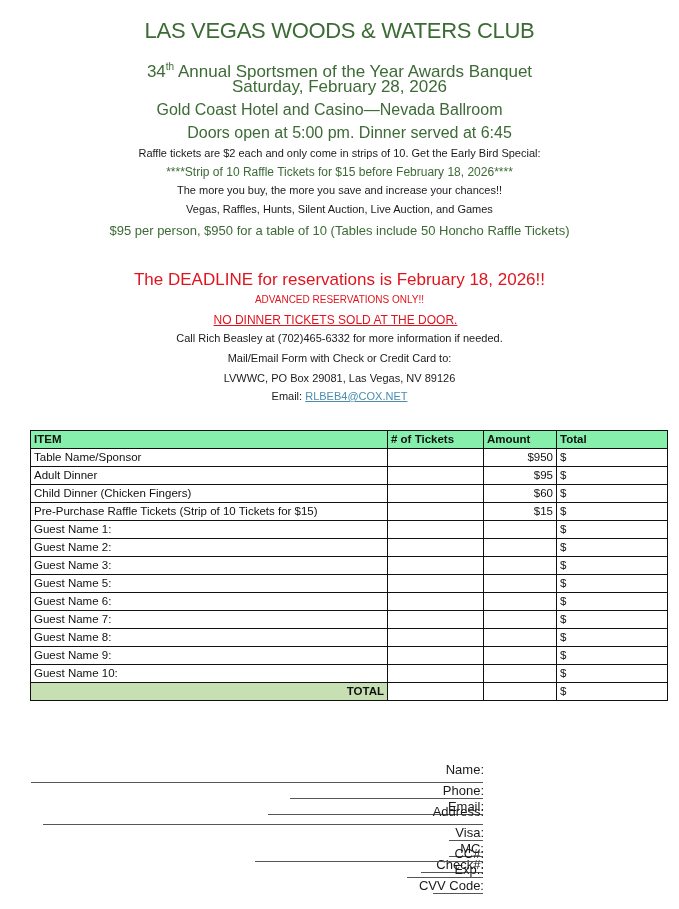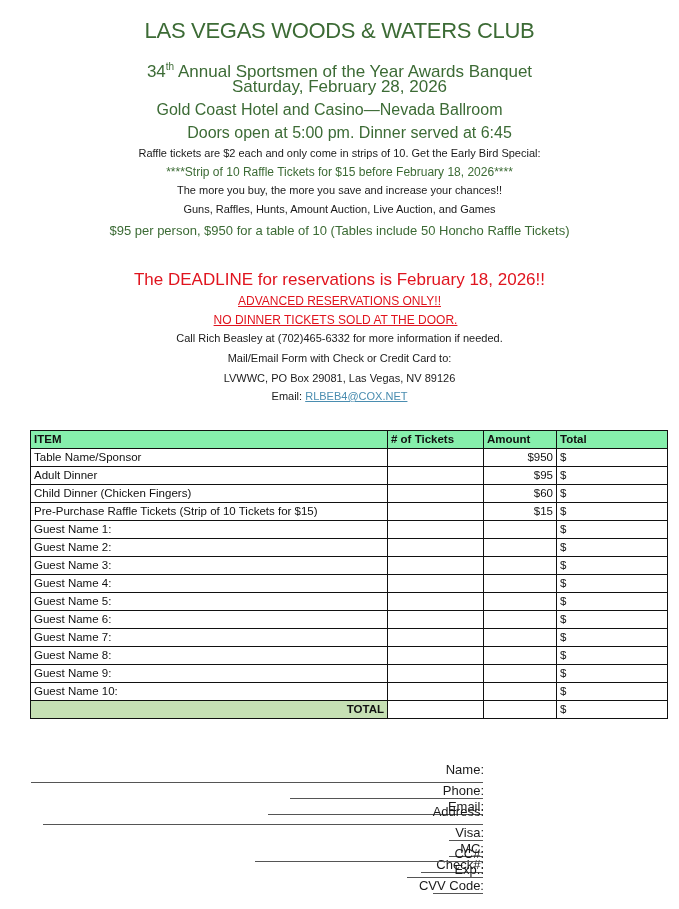--- a/index.html
+++ b/index.html
@@ -16,21 +16,21 @@
   .sub3 { top: 101px; font-size: 16px; left: -10px; }
   .sub4 { top: 124px; font-size: 16px; left: 10px; }
   .t13 { font-size: 11px; }
   .r1 { top: 147px; }
   .r2 { top: 165px; font-size: 12px; }
   .r3 { top: 184px; }
   .r4 { top: 203px; }
   .r5 { top: 223px; font-size: 13px; }
   .red { color: #e0141e; }
   .deadline { top: 270px; font-size: 17px; }
-  .adv { top: 294px; font-size: 12px; text-decoration: underline; }
+  .adv { top: 294px; font-size: 10px; }
   .nodin { top: 313px; font-size: 12px; text-decoration: underline; left: -4px; }
   .c1 { top: 332px; }
   .c2 { top: 352px; }
   .c3 { top: 372px; }
   .c4 { top: 390px; }
   .link { color: #4a8db0; text-decoration: underline; }
 
   table.form {
     position: absolute; left: 30px; top: 430px; width: 638px;
     border-collapse: collapse; font-family: "Liberation Sans", sans-serif;
@@ -55,21 +55,21 @@
 
 <div class="line title green">LAS VEGAS WOODS &amp; WATERS CLUB</div>
 <div class="line sub1 green"><span>34</span><sup>th</sup> <span>Annual Sportsmen of the Year Awards Banquet</span></div>
 <div class="line sub2 green">Saturday, February 28, 2026</div>
 <div class="line sub3 green">Gold Coast Hotel and Casino—Nevada Ballroom</div>
 <div class="line sub4 green">Doors open at 5:00 pm.  Dinner served at 6:45</div>
 
 <div class="line t13 r1">Raffle tickets are $2 each and only come in strips of 10.  Get the Early Bird Special:</div>
 <div class="line r2 green">****Strip of 10 Raffle Tickets for $15 before February 18, 2026****</div>
 <div class="line t13 r3">The more you buy, the more you save and increase your chances!!</div>
-<div class="line t13 r4">Guns, Raffles, Hunts, Amount Auction, Live Auction, and Games</div>
+<div class="line t13 r4">Vegas, Raffles, Hunts, Silent Auction, Live Auction, and Games</div>
 <div class="line r5 green">$95 per person, $950 for a table of 10 (Tables include 50 Honcho Raffle Tickets)</div>
 
 <div class="line deadline red">The DEADLINE for reservations is February 18, 2026!!</div>
 <div class="line adv red">ADVANCED RESERVATIONS ONLY!!</div>
 <div class="line nodin red">NO DINNER TICKETS SOLD AT THE DOOR.</div>
 
 <div class="line t13 c1">Call Rich Beasley at (702)465-6332 for more information if needed.</div>
 <div class="line t13 c2">Mail/Email Form with Check or Credit Card to:</div>
 <div class="line t13 c3">LVWWC, PO Box 29081, Las Vegas, NV  89126</div>
 <div class="line t13 c4"><span>Email: </span><a class="link">RLBEB4@COX.NET</a></div>
@@ -120,26 +120,20 @@
         <td class="amt"></td>
         <td>$</td>
       </tr>
       <tr>
         <td>Guest Name 3:</td>
         <td></td>
         <td class="amt"></td>
         <td>$</td>
       </tr>
       <tr>
-        <td>Guest Name 4:</td>
-        <td></td>
-        <td class="amt"></td>
-        <td>$</td>
-      </tr>
-      <tr>
         <td>Guest Name 5:</td>
         <td></td>
         <td class="amt"></td>
         <td>$</td>
       </tr>
       <tr>
         <td>Guest Name 6:</td>
         <td></td>
         <td class="amt"></td>
         <td>$</td>

